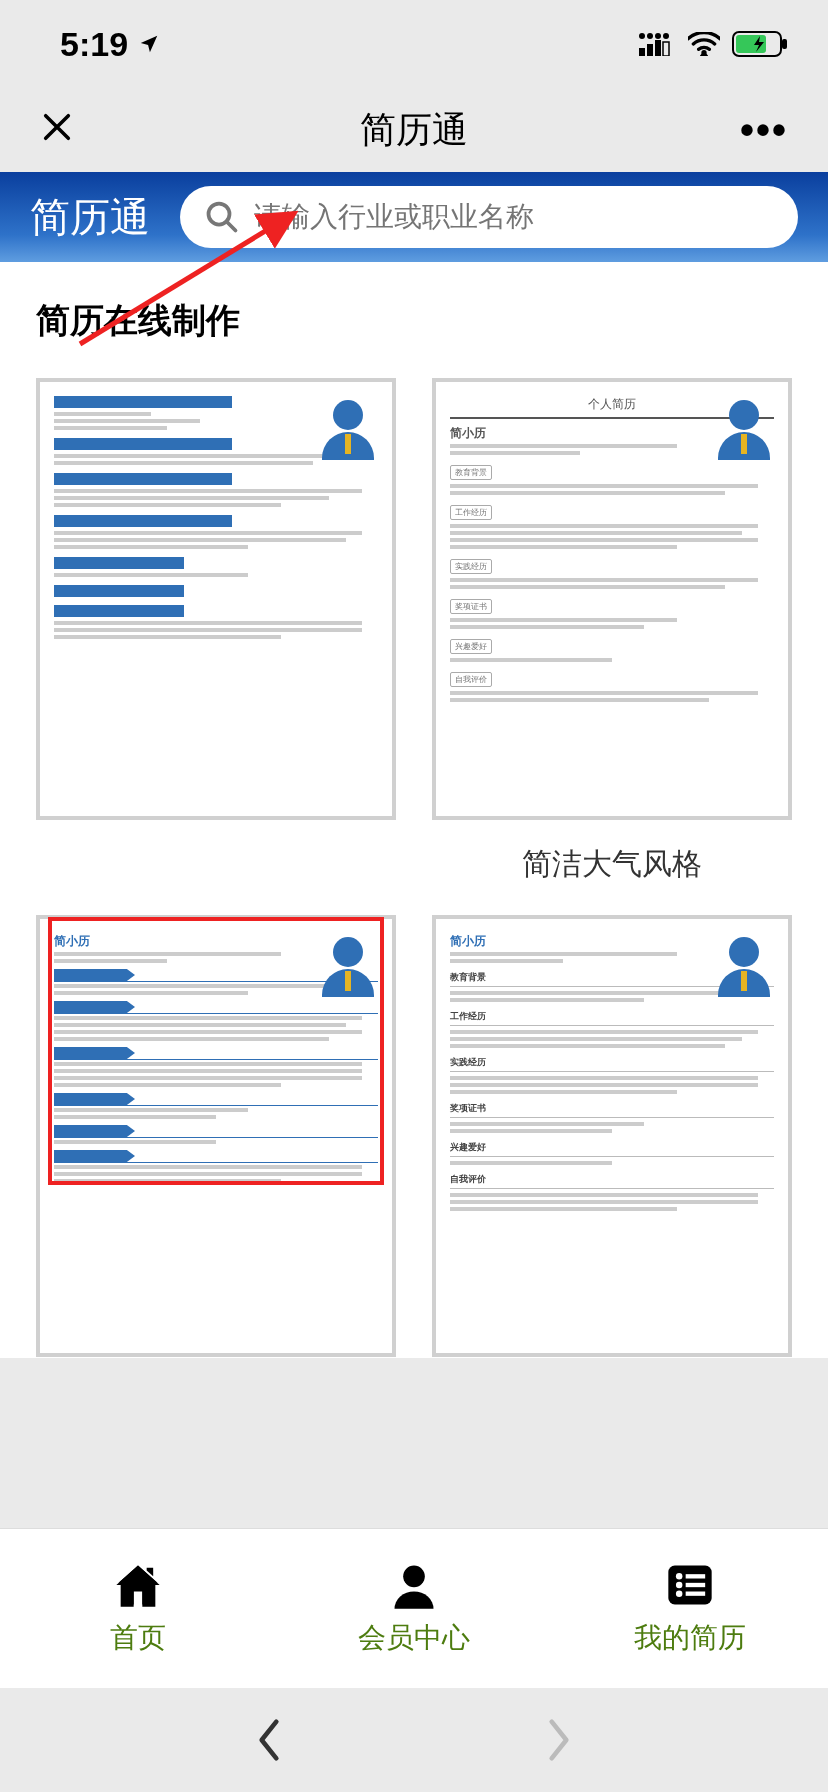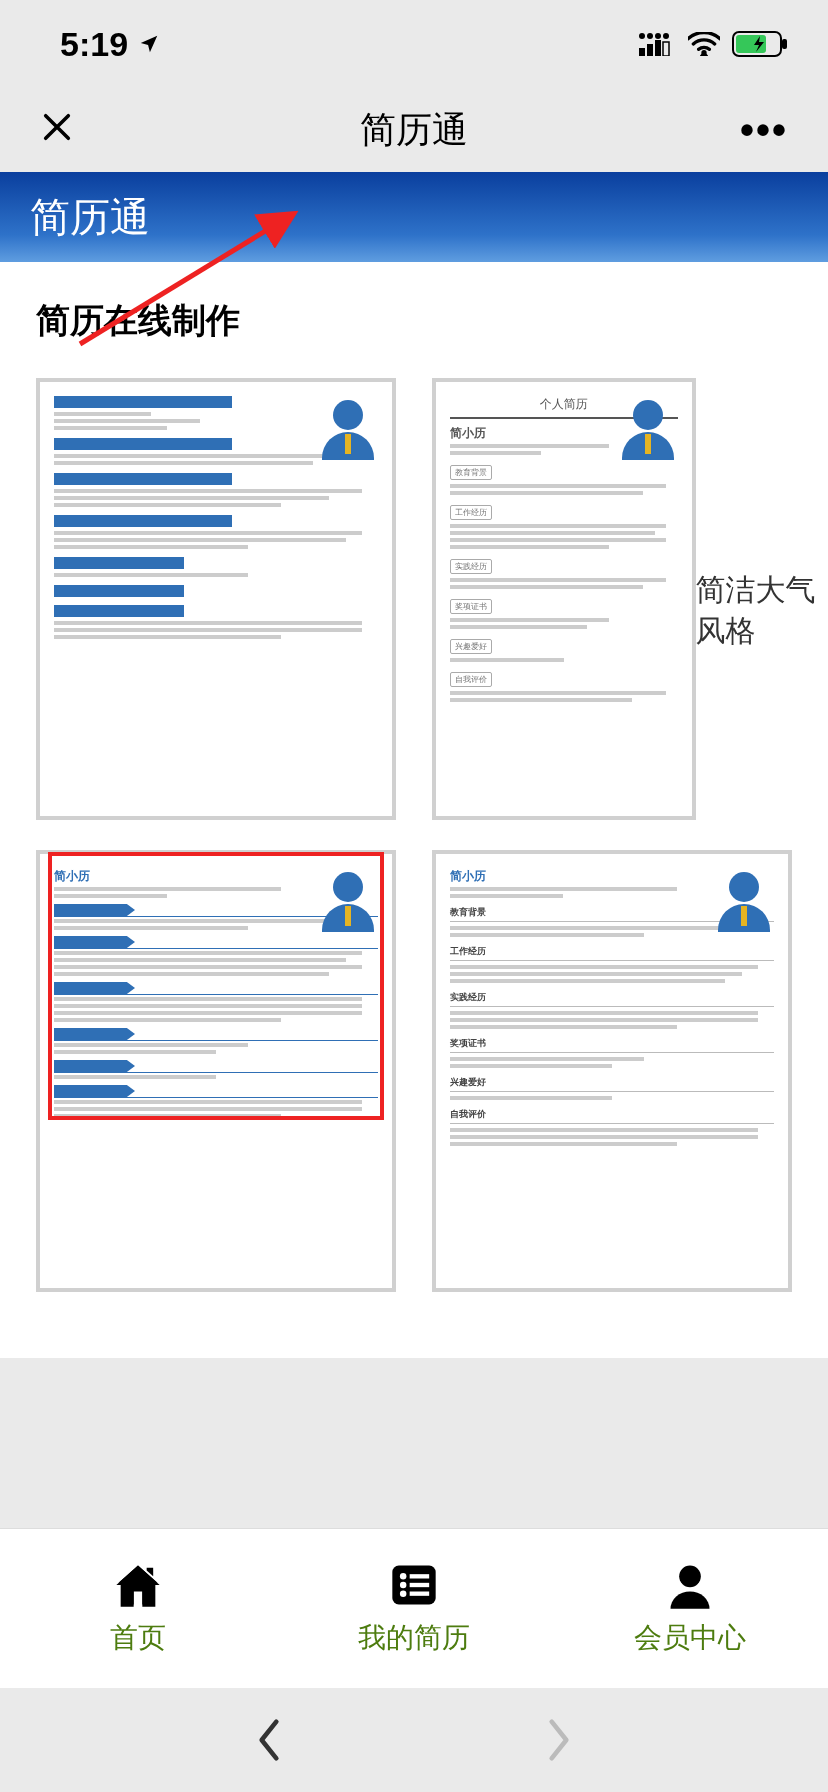--- a/index.html
+++ b/index.html
@@ -24,21 +24,21 @@
   .search-wrap input { border: none; outline: none; font-size: 28px; color: #888; flex: 1; background: transparent; }
   .search-wrap svg { flex-shrink: 0; margin-right: 14px; }
 
   
   .content { background: #fff; padding: 36px 36px 0 36px; height: 1096px; position: relative; }
   .tabs-row { display: flex; justify-content: space-between; align-items: center; margin-bottom: 34px; }
   .tab-active { font-size: 34px; font-weight: 600; color: #000; }
   .tab-hint   { font-size: 30px; color: #666; }
 
   .grid { display: grid; grid-template-columns: 1fr 1fr; gap: 30px 36px; }
-  .card { display: flex; flex-direction: row; align-items: center; }
+  .card { display: flex; flex-direction: column; align-items: center; }
   .thumb { width: 360px; height: 442px; border: 4px solid #d0d0d0; background: #fff; padding: 14px; position: relative; }
   .caption { font-size: 30px; color: #333; margin-top: 24px; }
 
   
   .resume-a .bar, .resume-c .bar, .resume-d .bar { height: 12px; background: #2f6fb5; margin-bottom: 4px; }
   .resume-a .bar { width: 55%; }
   .resume-a .avatar, .resume-b .avatar, .resume-c .avatar, .resume-d .avatar { position: absolute; top: 18px; right: 18px; width: 52px; height: 60px; }
   .avatar .head { width: 30px; height: 30px; background: #2f6fb5; border-radius: 50%; margin: 0 auto; }
   .avatar .body { width: 52px; height: 28px; background: #2f6fb5; border-radius: 26px 26px 0 0; margin-top: 2px; position: relative; }
   .avatar .tie  { position:absolute; left:50%; transform:translateX(-50%); top:2px; width:6px; height:20px; background:#e6b422; }
@@ -113,20 +113,27 @@
     <svg width="34" height="34" viewBox="0 0 24 24">
         <path d="M4 4 L20 20 M20 4 L4 20" stroke="#000" stroke-width="2.5" stroke-linecap="round"></path>
       </svg>
   </span>
   <span class="nav-title">简历通</span>
   <span class="nav-more">•••</span>
 </div>
 
 <div class="blue-header">
   <div class="brand">简历通</div>
+  <div class="search-wrap">
+    <svg width="36" height="36" viewBox="0 0 24 24">
+        <circle cx="10" cy="10" r="7" fill="none" stroke="#777" stroke-width="2.5"></circle>
+        <path d="M15 15 L21 21" stroke="#777" stroke-width="2.5" stroke-linecap="round"></path>
+      </svg>
+    <input placeholder="请输入行业或职业名称" style="">
+  </div>
 </div>
 
 <div class="content">
 
   <svg class="anno-arrow" style="left:60px; top:-58px;" width="260" height="150" viewBox="0 0 260 150">
     <defs>
         <marker id="ah" markerWidth="8" markerHeight="8" refX="6" refY="4" orient="auto">
           <path d="M0 0 L8 4 L0 8 Z" fill="#e22"></path>
         </marker>
       </defs>
@@ -354,40 +361,40 @@
 </div>
 
 <div class="tab-bar">
   <div class="tab-item">
     <svg width="52" height="48" viewBox="0 0 24 22">
         <path d="M3 10 L12 2 L21 10 M12 2 L12 6 M6 9 V20 H18 V9 M10 20 V13 H14 V20" fill="#000" stroke="#000" stroke-width="0"></path>
         <path d="M2 11 L12 2 L22 11 L20 11 L20 21 L14 21 L14 14 L10 14 L10 21 L4 21 L4 11 Z" fill="#000"></path>
         <path d="M16 3 h3 v4 l-3 -2.7 Z" fill="#000"></path>
       </svg>
     <div class="lbl">首页</div>
+  </div>
+  <div class="tab-item">
+    <svg width="52" height="48" viewBox="0 0 24 22">
+        <circle cx="12" cy="7" r="5" fill="#000"></circle>
+        <path d="M3 22 a9 8 0 0 1 18 0 Z" fill="#000"></path>
+      </svg>
+    <div class="lbl">会员中心</div>
   </div>
   <div class="tab-item">
     <svg width="52" height="48" viewBox="0 0 24 22">
         <rect x="2" y="2" width="20" height="18" rx="3" fill="#000"></rect>
         <circle cx="7" cy="7" r="1.5" fill="#fff"></circle>
         <rect x="10" y="6" width="9" height="2" fill="#fff"></rect>
         <circle cx="7" cy="11" r="1.5" fill="#fff"></circle>
         <rect x="10" y="10" width="9" height="2" fill="#fff"></rect>
         <circle cx="7" cy="15" r="1.5" fill="#fff"></circle>
         <rect x="10" y="14" width="9" height="2" fill="#fff"></rect>
       </svg>
     <div class="lbl">我的简历</div>
   </div>
-  <div class="tab-item">
-    <svg width="52" height="48" viewBox="0 0 24 22">
-        <circle cx="12" cy="7" r="5" fill="#000"></circle>
-        <path d="M3 22 a9 8 0 0 1 18 0 Z" fill="#000"></path>
-      </svg>
-    <div class="lbl">会员中心</div>
-  </div>
 </div>
 
 <div class="bottom-nav">
   <span>
     <svg width="30" height="44" viewBox="0 0 16 24">
         <path d="M12 2 L4 12 L12 22" fill="none" stroke="#333" stroke-width="2.5" stroke-linecap="round" stroke-linejoin="round"></path>
       </svg>
   </span>
   <span>
     <svg width="30" height="44" viewBox="0 0 16 24">

